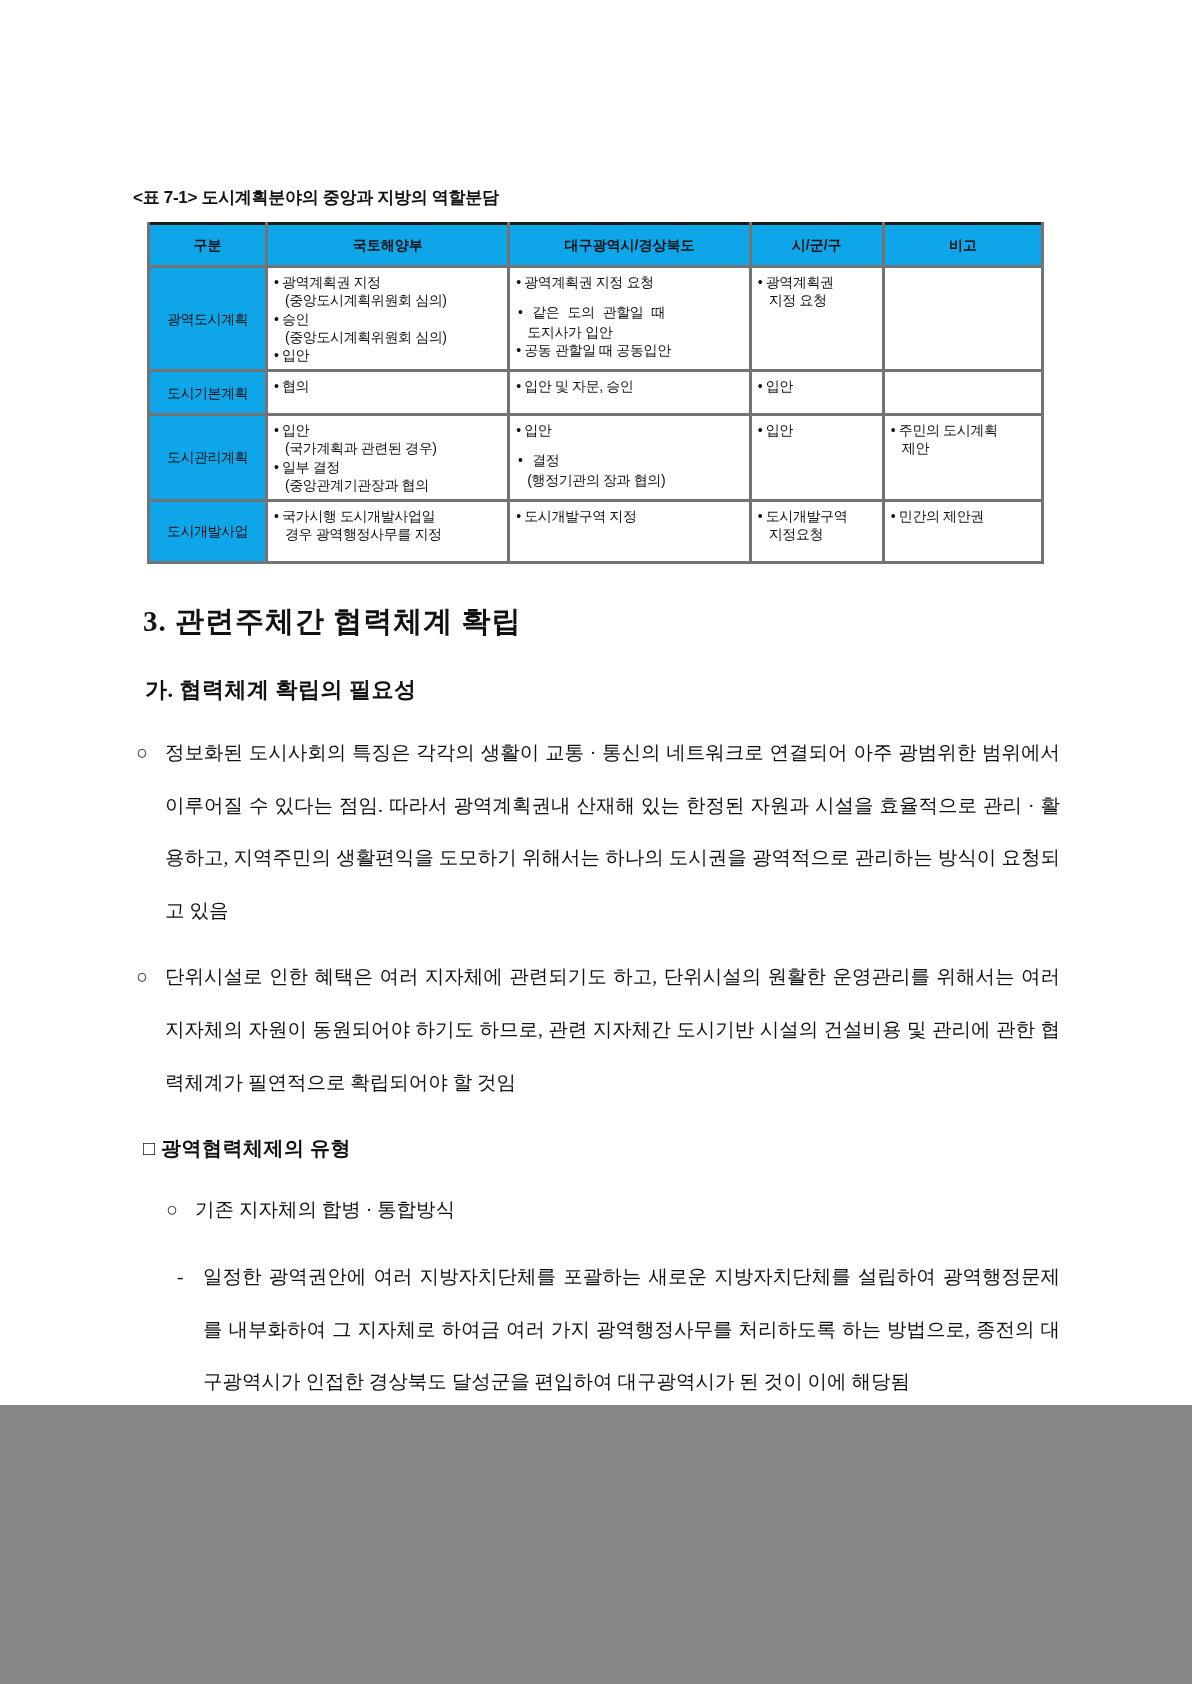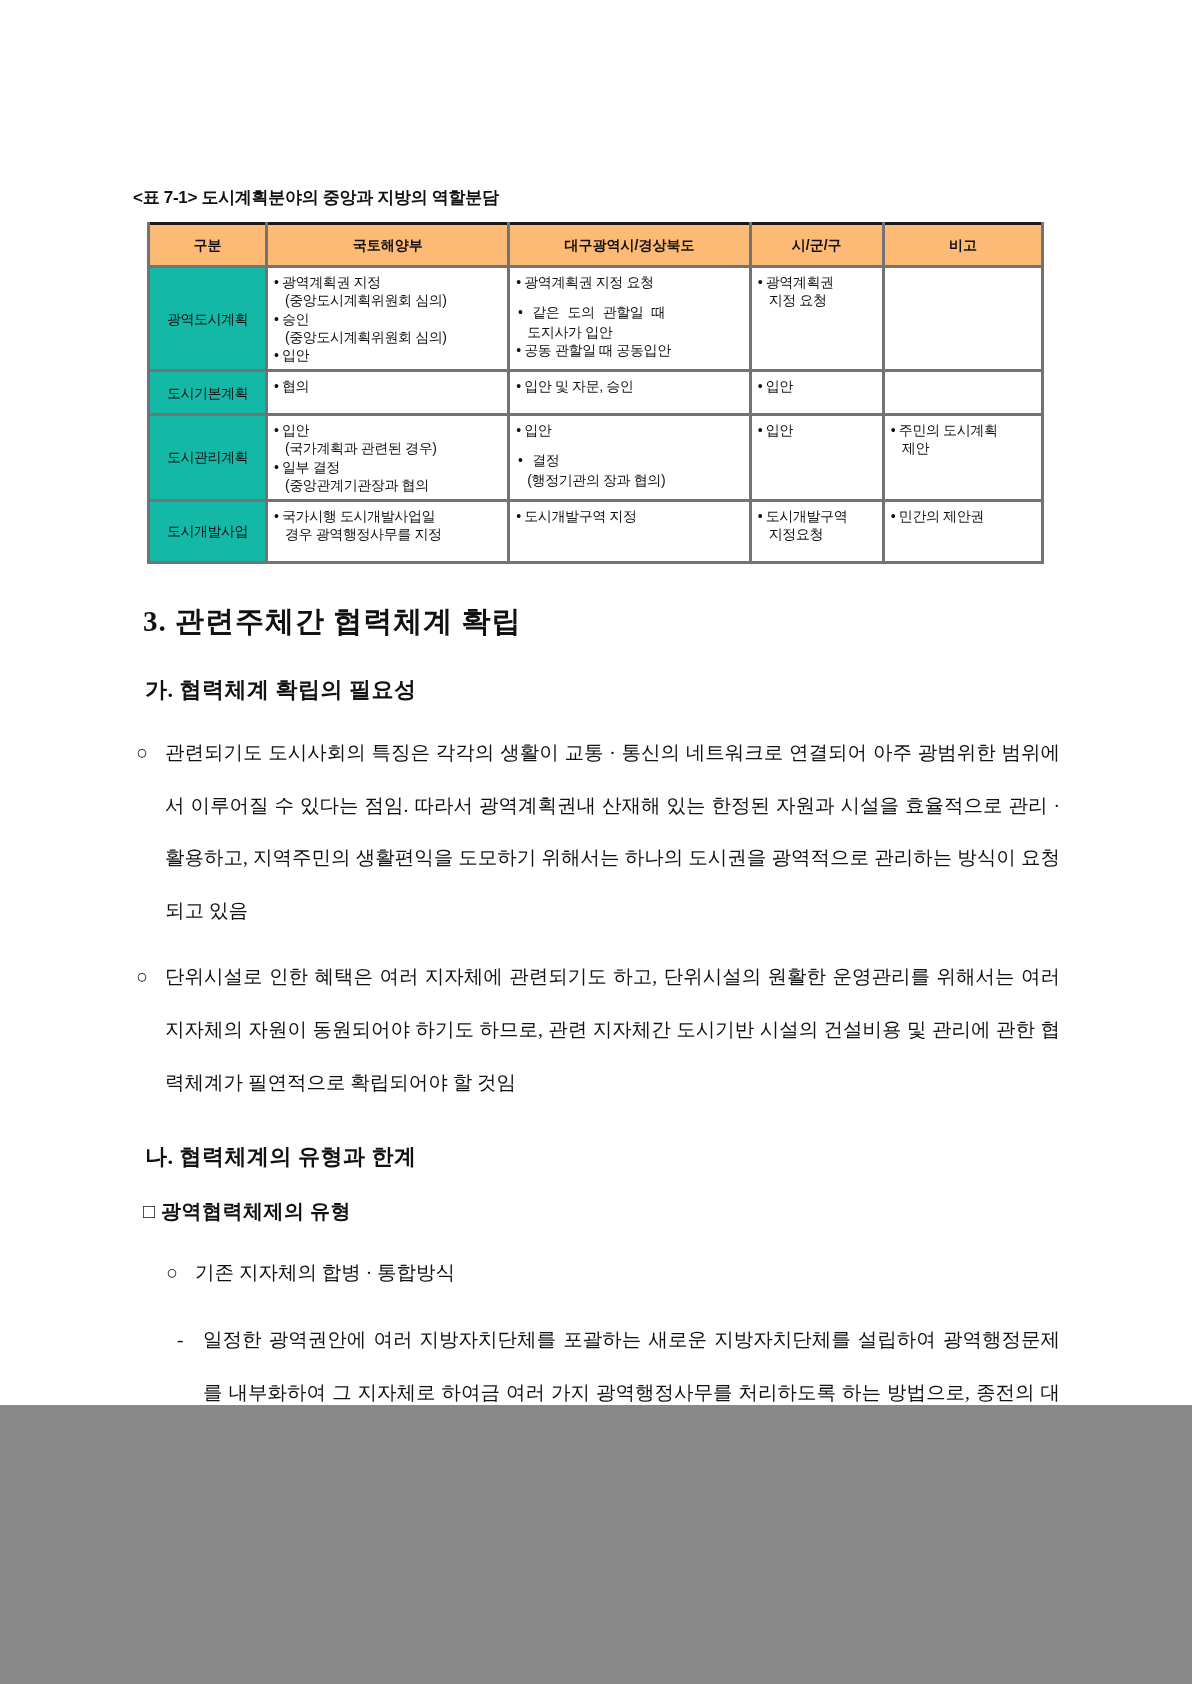--- a/index.html
+++ b/index.html
@@ -34,29 +34,29 @@
     line-height: 1.3;
     border-top: 3px solid #1a1a1a;
     border-bottom: 2px solid #1a1a1a;
   }
   table.role-table th, table.role-table td {
     border: 3px solid #737373;
     vertical-align: top;
     padding: 5px 6px;
   }
   table.role-table th {
-    background: #fdba74;
+    background: #0ea5e9;
     font-weight: bold;
     text-align: center;
     vertical-align: middle;
     padding: 11px 20px;
     border-top: none;
   }
   table.role-table td.lab {
-    background: #14b8a6;
+    background: #0ea5e9;
     text-align: center;
     vertical-align: middle;
     letter-spacing: -0.5px;
   }
   table.role-table tr.r1 td { height: 44px; }
   table.role-table tr.r3 td { height: 62px; }
   .ln { white-space: nowrap; letter-spacing: -0.4px; }
   .ln.ind { padding-left: 11px; }
   .ln.gap { margin-top: 13px; font-family: Liberation Mono, monospace; }
 
@@ -208,28 +208,27 @@
         </tr>
       </tbody>
     </table>
 
     <h1 class="sec">3. 관련주체간 협력체계 확립</h1>
 
     <h2 class="sub">가. 협력체계 확립의 필요성</h2>
 
     <div class="para first">
       <span class="marker">○</span>
-      <span class="ptext">관련되기도 도시사회의 특징은 각각의 생활이 교통 · 통신의 네트워크로 연결되어 아주 광범위한 범위에서 이루어질 수 있다는 점임. 따라서 광역계획권내 산재해 있는 한정된 자원과 시설을 효율적으로 관리 · 활용하고, 지역주민의 생활편익을 도모하기 위해서는 하나의 도시권을 광역적으로 관리하는 방식이 요청되고 있음</span>
+      <span class="ptext">정보화된 도시사회의 특징은 각각의 생활이 교통 · 통신의 네트워크로 연결되어 아주 광범위한 범위에서 이루어질 수 있다는 점임. 따라서 광역계획권내 산재해 있는 한정된 자원과 시설을 효율적으로 관리 · 활용하고, 지역주민의 생활편익을 도모하기 위해서는 하나의 도시권을 광역적으로 관리하는 방식이 요청되고 있음</span>
     </div>
     <div class="para">
       <span class="marker">○</span>
       <span class="ptext">단위시설로 인한 혜택은 여러 지자체에 관련되기도 하고, 단위시설의 원활한 운영관리를 위해서는 여러 지자체의 자원이 동원되어야 하기도 하므로, 관련 지자체간 도시기반 시설의 건설비용 및 관리에 관한 협력체계가 필연적으로 확립되어야 할 것임</span>
     </div>
 
-    <h2 class="sub">나. 협력체계의 유형과 한계</h2>
 
     <h3 class="box">□ 광역협력체제의 유형</h3>
 
     <div class="para first lvl1">
       <span class="marker">○</span>
       <span class="ptext">기존 지자체의 합병 · 통합방식</span>
     </div>
     <div class="para dashp">
       <span class="marker">-</span>
       <span class="ptext">일정한 광역권안에 여러 지방자치단체를 포괄하는 새로운 지방자치단체를 설립하여 광역행정문제를 내부화하여 그 지자체로 하여금 여러 가지 광역행정사무를 처리하도록 하는 방법으로, 종전의 대구광역시가 인접한 경상북도 달성군을 편입하여 대구광역시가 된 것이 이에 해당됨</span>

